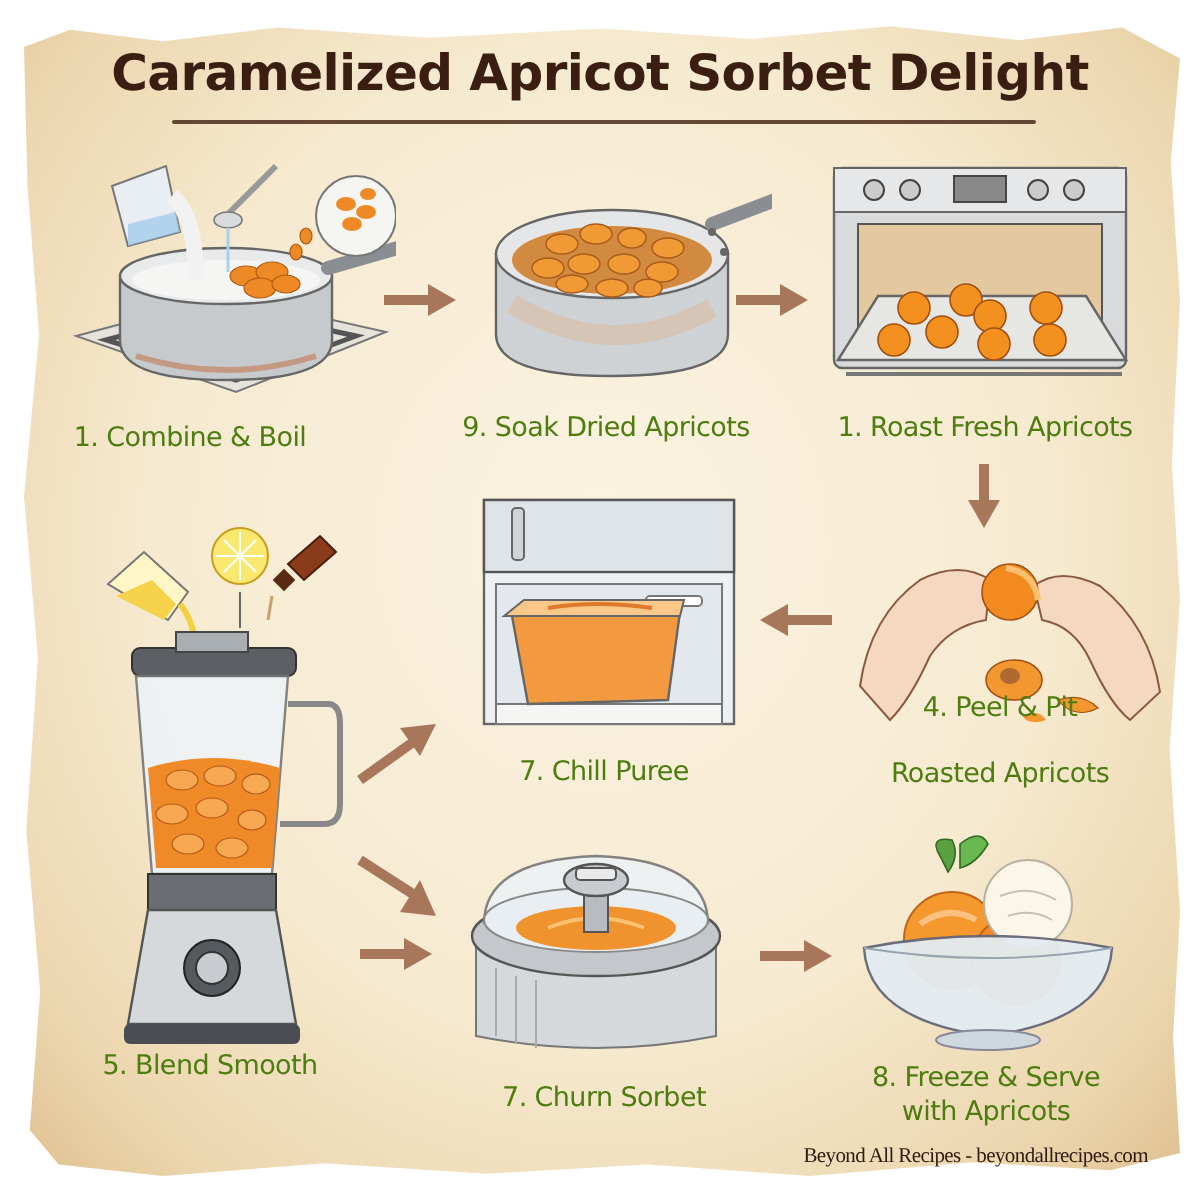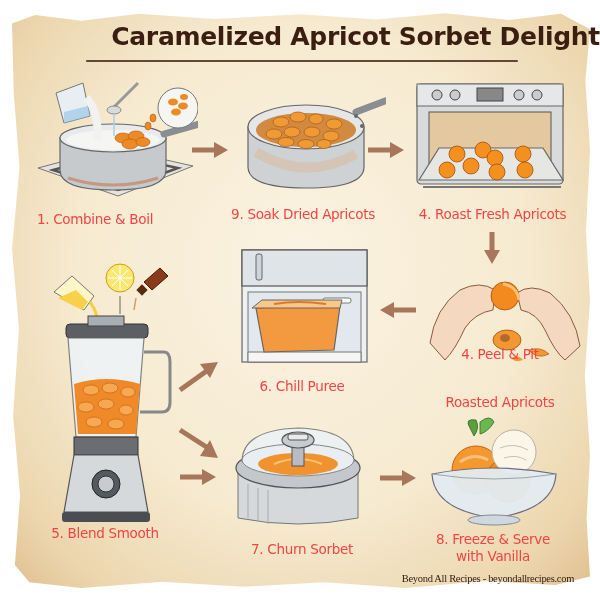--- a/index.html
+++ b/index.html
@@ -3,26 +3,26 @@
 <meta charset="utf-8">
 <style>
   html, body { margin:0; padding:0; }
   body { width:600px; height:600px; background:#ffffff; position:relative; overflow:hidden; font-family:"DejaVu Sans", sans-serif; }
   .parchment {
     position:absolute; left:12px; top:12px; width:578px; height:576px;
     background: radial-gradient(ellipse at 50% 45%, #fbf3e2 0%, #f6ead0 55%, #ecd6ae 85%, #dfc090 100%);
     clip-path: polygon(0% 2%, 4% 0.5%, 12% 1.5%, 22% 0.3%, 35% 1.2%, 50% 0.4%, 63% 1.3%, 75% 0.2%, 86% 1.4%, 95% 0.3%, 100% 3%, 99.2% 12%, 100% 24%, 99.3% 38%, 100% 50%, 99.1% 63%, 100% 77%, 99.4% 88%, 100% 98%, 94% 99.5%, 82% 98.8%, 68% 100%, 54% 99%, 40% 99.8%, 26% 98.9%, 12% 100%, 3% 99%, 0.5% 96%, 1.4% 84%, 0.2% 70%, 1.2% 55%, 0% 41%, 1.3% 27%, 0.3% 14%);
   }
   .title {
-    position:absolute; left:0; top:22px; width:600px; text-align:right;
+    position:absolute; left:0; top:22px; width:600px; text-align:center;
     font-family:"DejaVu Sans", sans-serif; font-weight:bold; font-size:25px; color:#3b1e12; letter-spacing:-0.3px;
   }
   .title-underline { position:absolute; left:86px; top:60px; width:432px; height:2px; background:#4a2a1a; border-radius:1px; opacity:.85; }
   .step-label {
-    position:absolute; text-align:center; color:#ef4444;
+    position:absolute; text-align:center; color:#4d7c0f;
     font-family:"DejaVu Sans", sans-serif; font-size:13.5px; line-height:17px; letter-spacing:-0.3px;
   }
   .footer { position:absolute; right:26px; top:573px; font-size:10.5px; color:#2e1a10; font-family:Liberation Serif, serif; letter-spacing:-0.3px; }
   .illus { position:absolute; }
   .arrow { position:absolute; }
 </style>
 </head>
 <body>
 
 <div class="parchment"></div>
@@ -112,57 +112,57 @@
       <circle cx="68" cy="68" r="8"></circle>
       <circle cx="80" cy="76" r="8"></circle>
       <circle cx="108" cy="72" r="8"></circle>
     <circle cx="32" cy="88" r="8"></circle>
       <circle cx="56" cy="84" r="8"></circle>
       <circle cx="82" cy="90" r="8"></circle>
       <circle cx="110" cy="88" r="8"></circle>
   </g>
   <line x1="8" y1="105" x2="146" y2="105" stroke="#777" stroke-width="2"></line>
 </svg>
-<div class="step-label" style="left:400px;top:206px;width:185px">4. Roast Fresh Apricots</div>
+<div class="step-label" style="left:400px;top:206px;width:185px">1. Roast Fresh Apricots</div>
 
 <svg class="arrow" style="left:482px;top:230px" width="20" height="36" viewBox="0 0 20 36">
   <path d="M10,2 L10,24" stroke="#a8765a" stroke-width="5"></path>
   <polygon points="2,20 10,34 18,20" fill="#a8765a"></polygon>
 </svg>
 
 <svg class="illus" style="left:425px;top:268px" width="160" height="95" viewBox="0 0 160 95">
   <path d="M5,75 Q10,40 35,22 Q55,12 70,22 L68,42 Q50,45 40,60 Q30,82 20,92 Z" fill="#f4d8c0" stroke="#8a5a40" stroke-width="1"></path>
   <path d="M155,78 Q150,45 125,25 Q105,15 92,25 L96,42 Q112,45 120,62 Q130,84 140,92 Z" fill="#f4d8c0" stroke="#8a5a40" stroke-width="1"></path>
   <circle cx="80" cy="28" r="14" fill="#f28a20" stroke="#a24e10" stroke-width=".8"></circle>
   <path d="M78,16 Q92,18 94,32" stroke="#fcc070" stroke-width="3" fill="none"></path>
   <ellipse cx="82" cy="72" rx="14" ry="10" fill="#f39830" stroke="#a24e10" stroke-width=".8"></ellipse>
   <ellipse cx="80" cy="70" rx="5" ry="4" fill="#b06a30"></ellipse>
   <path d="M104,82 Q116,78 124,86 Q112,92 104,82" fill="#f39830" stroke="#a24e10" stroke-width=".6"></path>
   <path d="M86,90 Q94,86 98,92 Q90,95 86,90" fill="#f39830"></path>
 </svg>
 <div class="step-label" style="left:425px;top:346px;width:150px">4. Peel &amp; Pit</div>
-<div class="step-label" style="left:425px;top:394px;width:150px">Roasted Apricots</div>
+<div class="step-label" style="left:425px;top:379px;width:150px">Roasted Apricots</div>
 
 <svg class="arrow" style="left:378px;top:300px" width="40" height="20" viewBox="0 0 40 20">
   <path d="M12,10 L38,10" stroke="#a8765a" stroke-width="5"></path>
   <polygon points="16,2 2,10 16,18" fill="#a8765a"></polygon>
 </svg>
 
 <svg class="illus" style="left:238px;top:248px" width="135" height="120" viewBox="0 0 135 120">
   <rect x="4" y="2" width="125" height="112" fill="#eef1f3" stroke="#666" stroke-width="1.2"></rect>
   <rect x="4" y="2" width="125" height="36" fill="#dfe4e8" stroke="#555" stroke-width="1.2"></rect>
   <rect x="18" y="6" width="6" height="26" rx="2" fill="#cfd4d8" stroke="#666"></rect>
   <rect x="10" y="44" width="113" height="70" fill="#e2e8ee" stroke="#777"></rect>
   <rect x="85" y="50" width="28" height="5" rx="2" fill="#fff" stroke="#777"></rect>
   <polygon points="10,104 123,104 123,114 10,114" fill="#f5f5f3" stroke="#777"></polygon>
   <polygon points="18,60 102,58 96,102 26,104" fill="#f39a40" stroke="#666" stroke-width="1.2"></polygon>
   <polygon points="14,60 24,52 104,52 102,60" fill="#f7c888" stroke="#666" stroke-width="1"></polygon>
   <path d="M36,56 Q60,52 88,56" stroke="#e0782a" stroke-width="2" fill="none"></path>
 </svg>
-<div class="step-label" style="left:232px;top:378px;width:140px">6. Chill Puree</div>
+<div class="step-label" style="left:232px;top:378px;width:140px">7. Chill Puree</div>
 
 <svg class="illus" style="left:36px;top:262px" width="140" height="270" viewBox="0 0 140 270">
   <path d="M18,30 L36,14 L58,34 L48,48 Z" fill="#fff6c8" stroke="#777" stroke-width="1"></path>
   <path d="M22,36 L40,28 L52,40 L46,48 Z" fill="#f6d24a"></path>
   <path d="M54,40 Q62,50 62,66" stroke="#f4d040" stroke-width="3" fill="none"></path>
   <circle cx="84" cy="16" r="14" fill="#fbe870" stroke="#c6a020" stroke-width="1"></circle>
   <path d="M84,4 L84,28 M72,16 L96,16 M76,8 L92,24 M92,8 L76,24" stroke="#fff" stroke-width="1"></path>
   <path d="M84,34 L84,52" stroke="#666" stroke-width="1"></path>
   <path d="M108,20 L124,6 L132,14 L116,28 Z" fill="#8a3c1a" stroke="#4a1c08" stroke-width="1"></path>
   <rect x="102" y="24" width="8" height="8" fill="#5a2a10" transform="rotate(45 106 28)"></rect>
@@ -228,15 +228,15 @@
   <circle cx="52" cy="56" r="24" fill="#f5982e" stroke="#c06418" stroke-width="1"></circle>
   <path d="M36,48 Q50,38 64,46" stroke="#fcc080" stroke-width="3" fill="none"></path>
   <circle cx="84" cy="66" r="22" fill="#f08a24" stroke="#c06418" stroke-width="1"></circle>
   <circle cx="90" cy="38" r="22" fill="#fbf6e8" stroke="#b8b0a0" stroke-width="1"></circle>
   <path d="M76,34 Q90,28 104,36 M80,44 Q92,40 102,46" stroke="#c8c0b0" stroke-width="1" fill="none"></path>
   <path d="M8,60 Q70,48 132,60 Q130,96 70,104 Q10,96 8,60 Z" fill="#e4ecf2" stroke="#667" stroke-width="1.2" opacity=".95"></path>
   <path d="M8,60 Q70,70 132,60" stroke="#99a4ae" stroke-width="1" fill="none"></path>
   <ellipse cx="70" cy="106" rx="26" ry="5" fill="#cfd8de" stroke="#889"></ellipse>
 </svg>
 <div class="step-label" style="left:418px;top:531px;width:150px">8. Freeze &amp; Serve</div>
-<div class="step-label" style="left:418px;top:548px;width:150px">with Vanilla</div>
+<div class="step-label" style="left:418px;top:548px;width:150px">with Apricots</div>
 
 <div class="footer">Beyond All Recipes - beyondallrecipes.com</div>
 
 </body></html>

